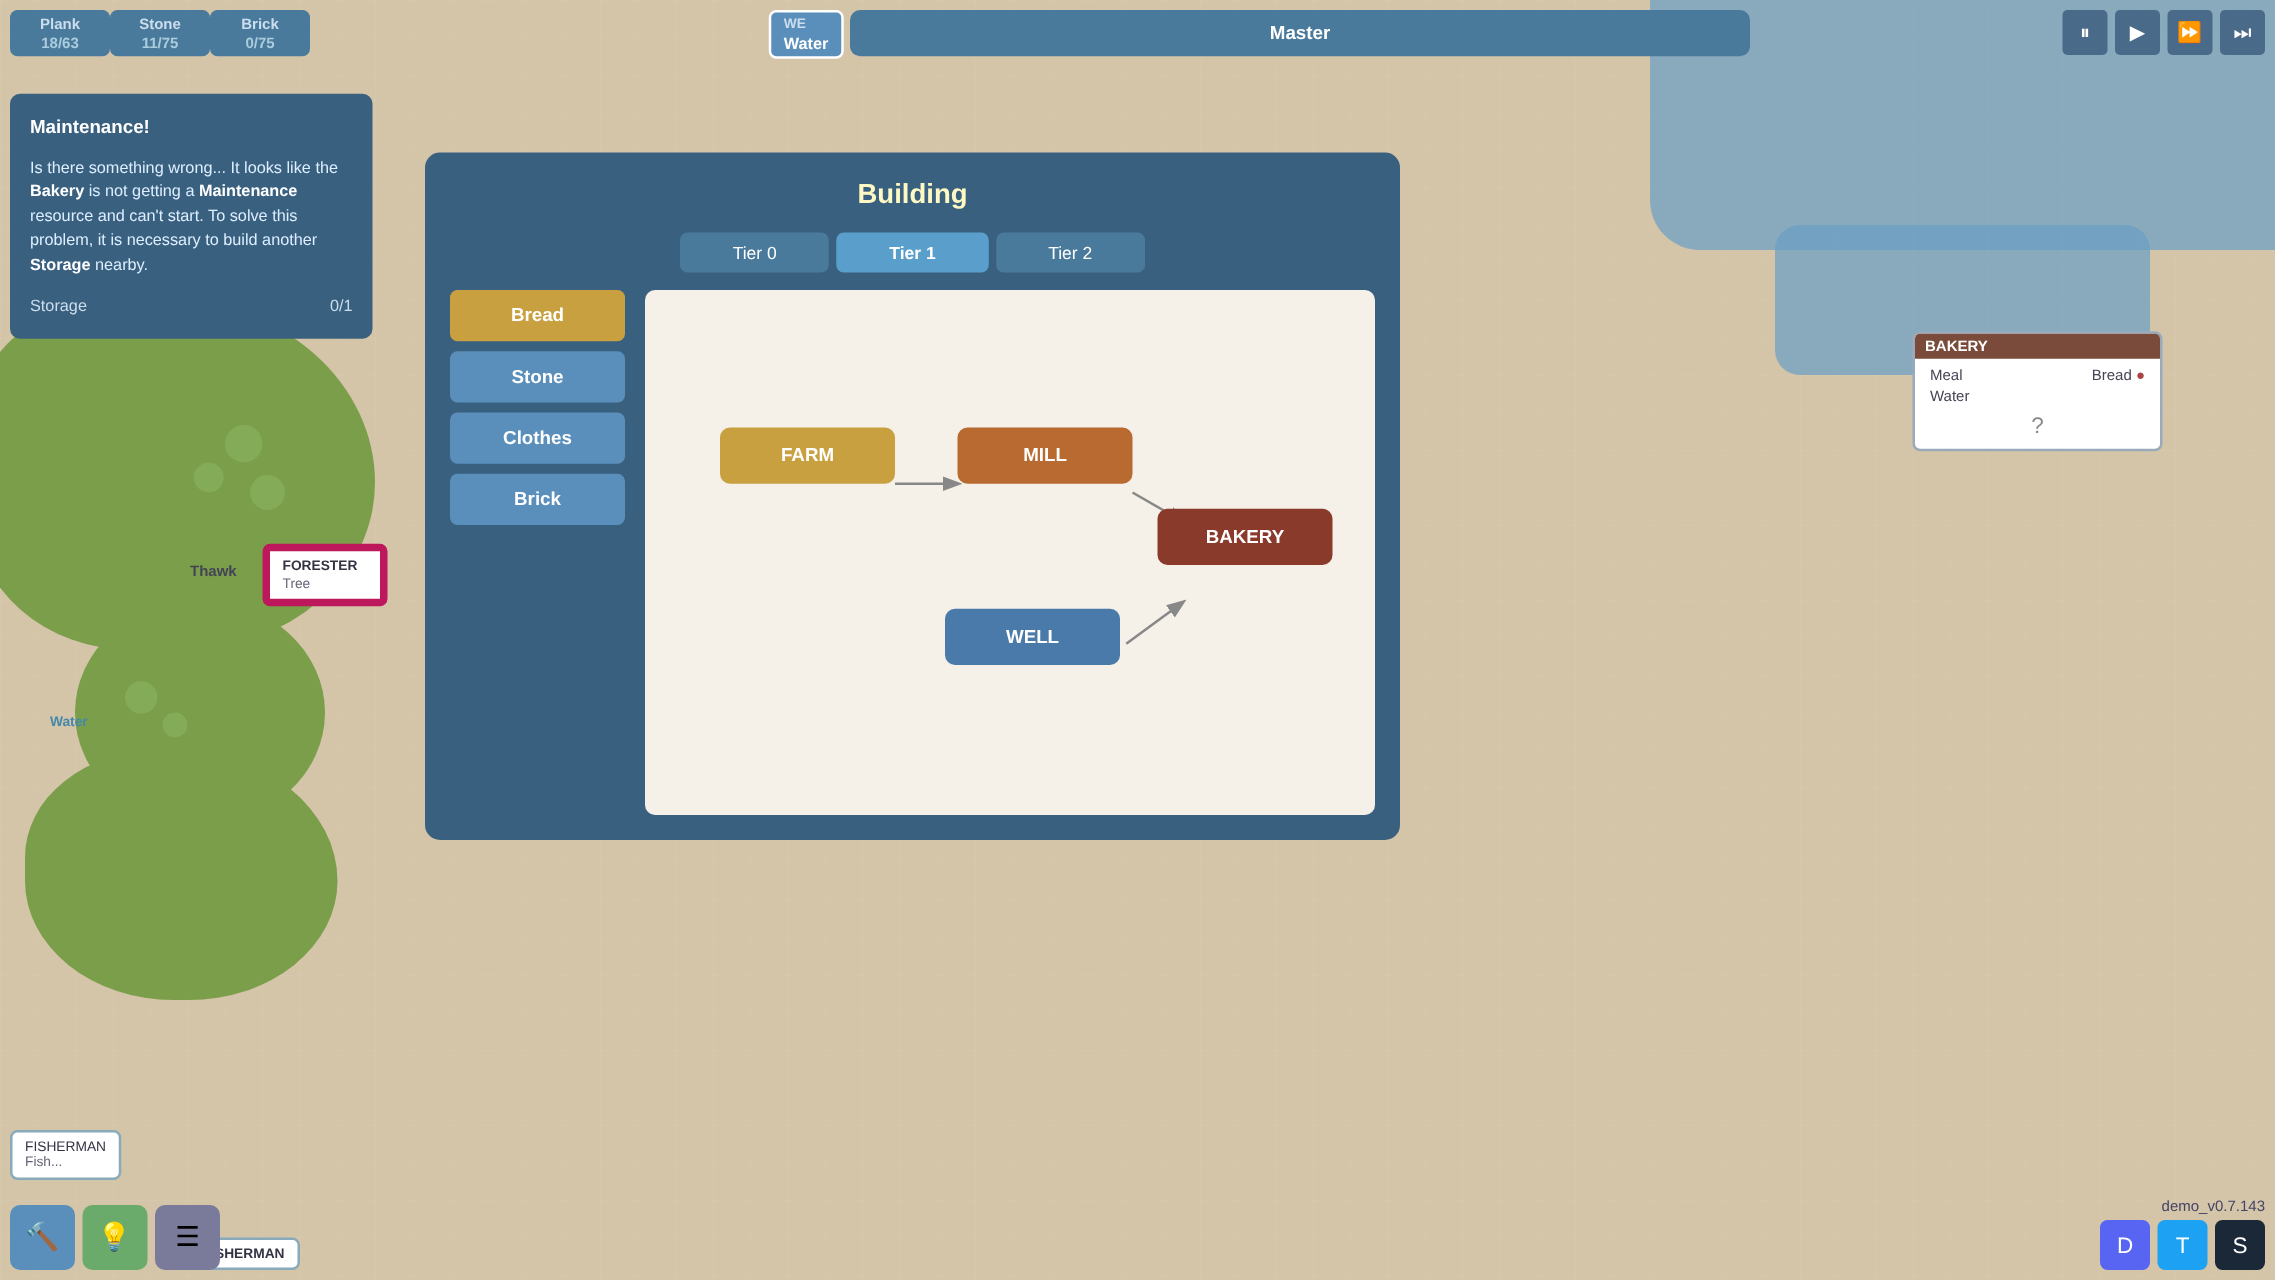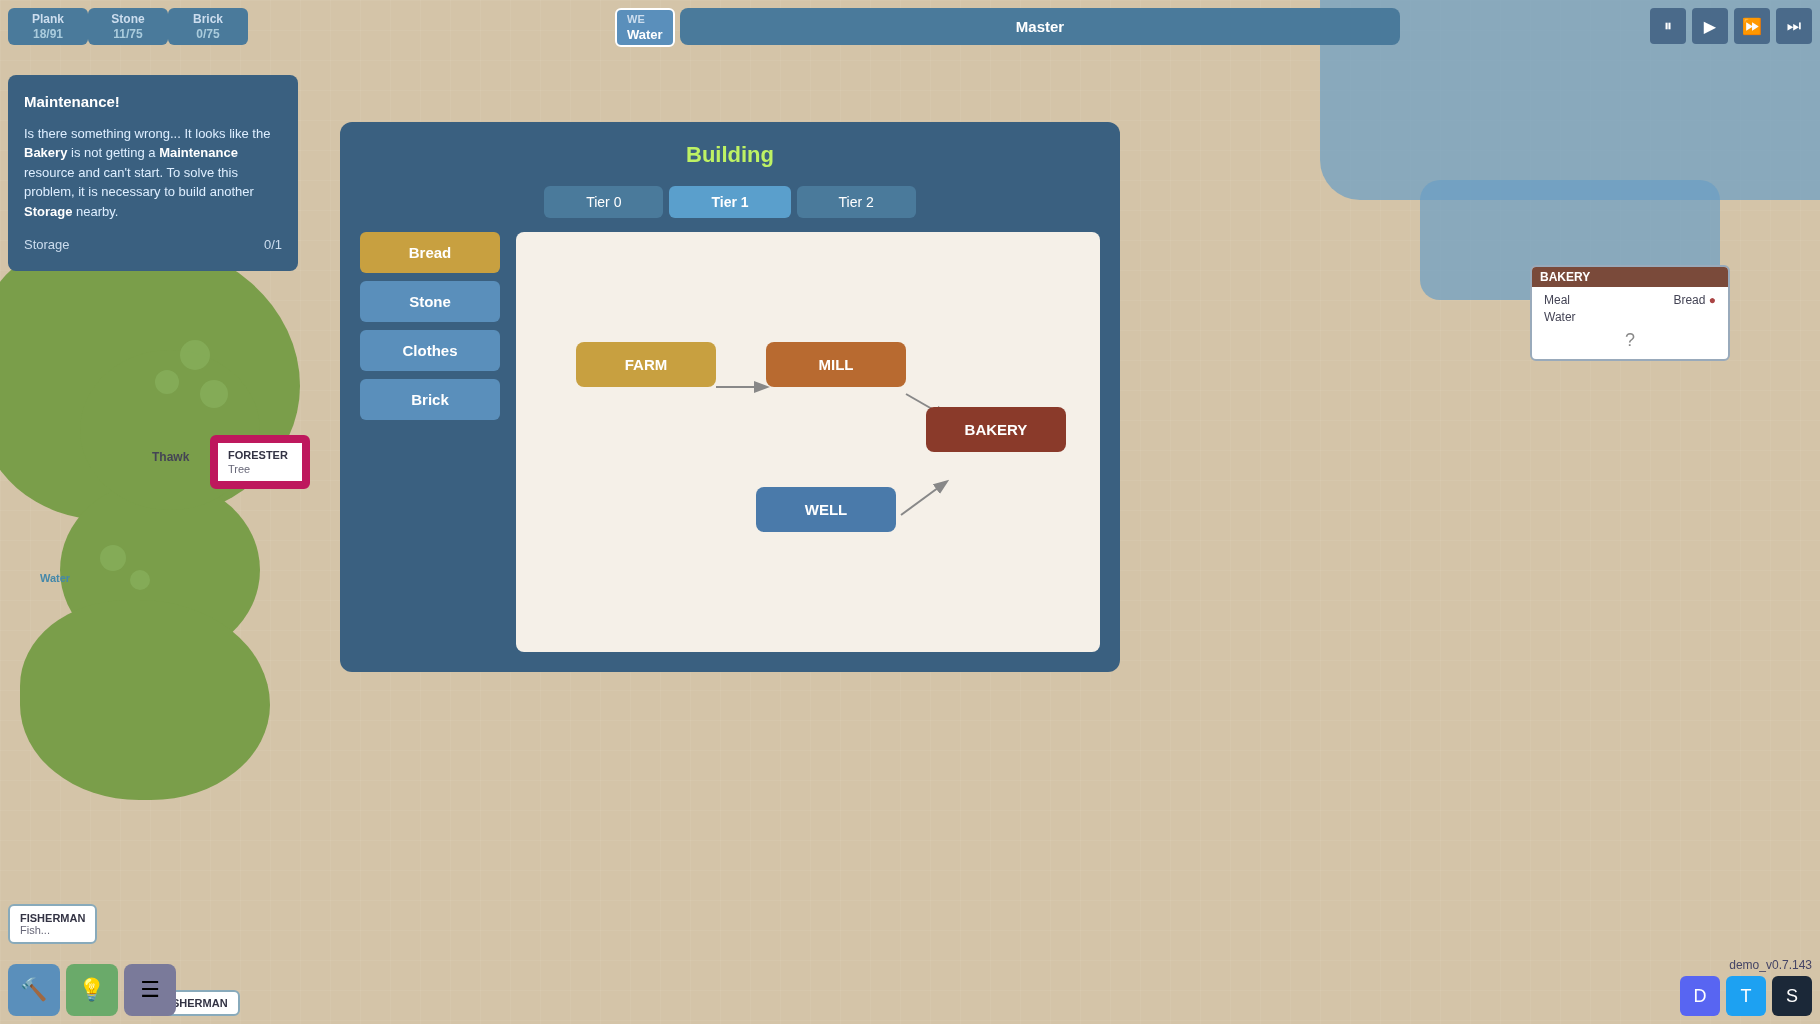--- a/index.html
+++ b/index.html
@@ -158,21 +158,21 @@
       margin-top: 3px;
     }
     .bakery-node .question { text-align: center; color: #888; font-size: 18px; margin-top: 6px; }
 
     
     .forester-node {
       position: absolute;
       top: 435px;
       left: 210px;
       background: white;
-      border: 8px solid #be185d;
+      border: 6px solid #be185d;
       border-radius: 6px;
       padding: 6px 10px;
       z-index: 10;
       min-width: 100px;
     }
     .forester-node .node-title {
       font-size: 11px;
       font-weight: bold;
       color: #334;
     }
@@ -188,21 +188,21 @@
       bottom: 80px;
       left: 8px;
       background: white;
       border: 2px solid #8ab;
       border-radius: 6px;
       padding: 6px 10px;
       z-index: 10;
     }
     .fisherman-node .node-title {
       font-size: 11px;
-      font-weight: bold;
+      font-weight: normal;
       color: #334;
     }
     .fisherman-node .node-res {
       font-size: 11px;
       color: #667;
     }
 
     
     .sherman-node {
       position: absolute;
@@ -250,21 +250,21 @@
       position: absolute;
       top: 122px;
       left: 340px;
       width: 780px;
       background: #3a6080;
       border-radius: 12px;
       padding: 20px;
       z-index: 20;
     }
     .building-dialog h2 {
-      color: #bef264;
+      color: #fef9c3;
       font-size: 22px;
       font-weight: bold;
       text-align: center;
       margin-bottom: 18px;
     }
 
     .dialog-content {
       display: flex;
       gap: 16px;
     }
@@ -487,21 +487,21 @@
   <line x1="1260" y1="300" x2="1260" y2="310" stroke="#334" stroke-width="2"></line>
 
   <line x1="310" y1="200" x2="310" y2="580" stroke="#334" stroke-width="1.5"></line>
 
   <line x1="40" y1="575" x2="310" y2="575" stroke="#aaccdd" stroke-width="2"></line>
 </svg>
 
 <div class="top-bar">
   <div class="resource-chip">
     <div class="label">Plank</div>
-    <div class="value">18/91</div>
+    <div class="value">18/63</div>
   </div>
   <div class="resource-chip">
     <div class="label">Stone</div>
     <div class="value">11/75</div>
   </div>
   <div class="resource-chip">
     <div class="label">Brick</div>
     <div class="value">0/75</div>
   </div>
 </div>

